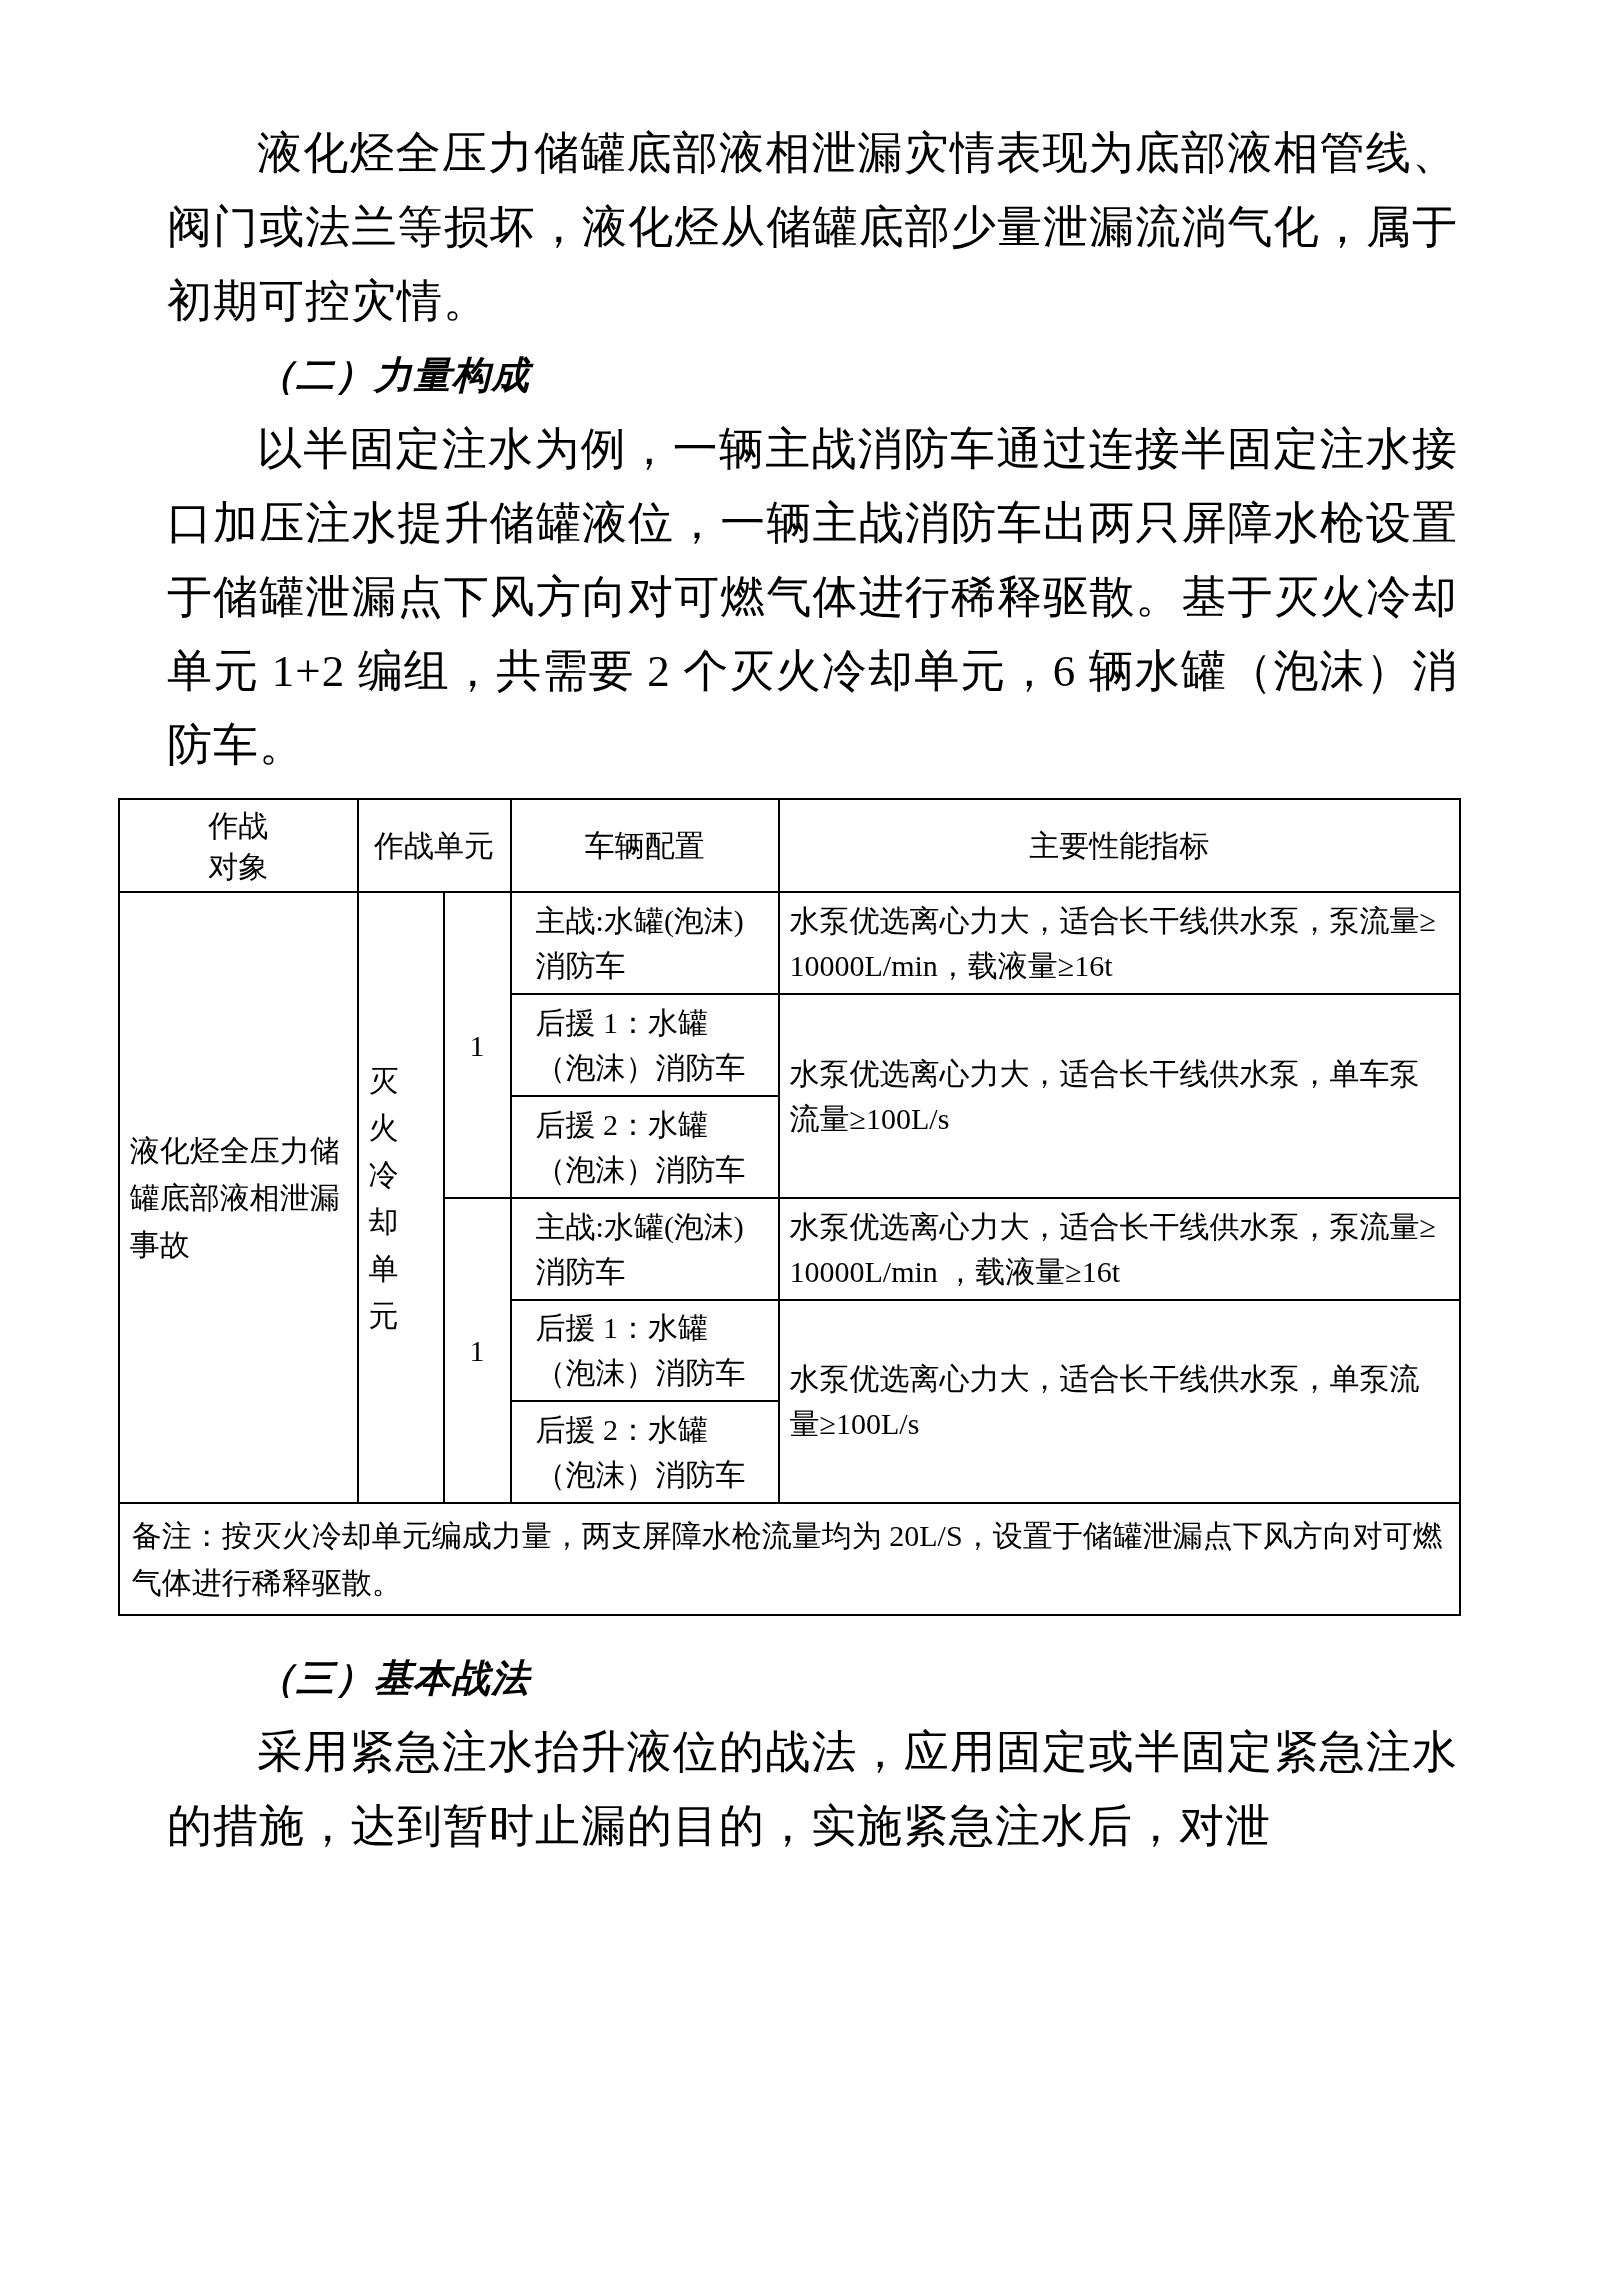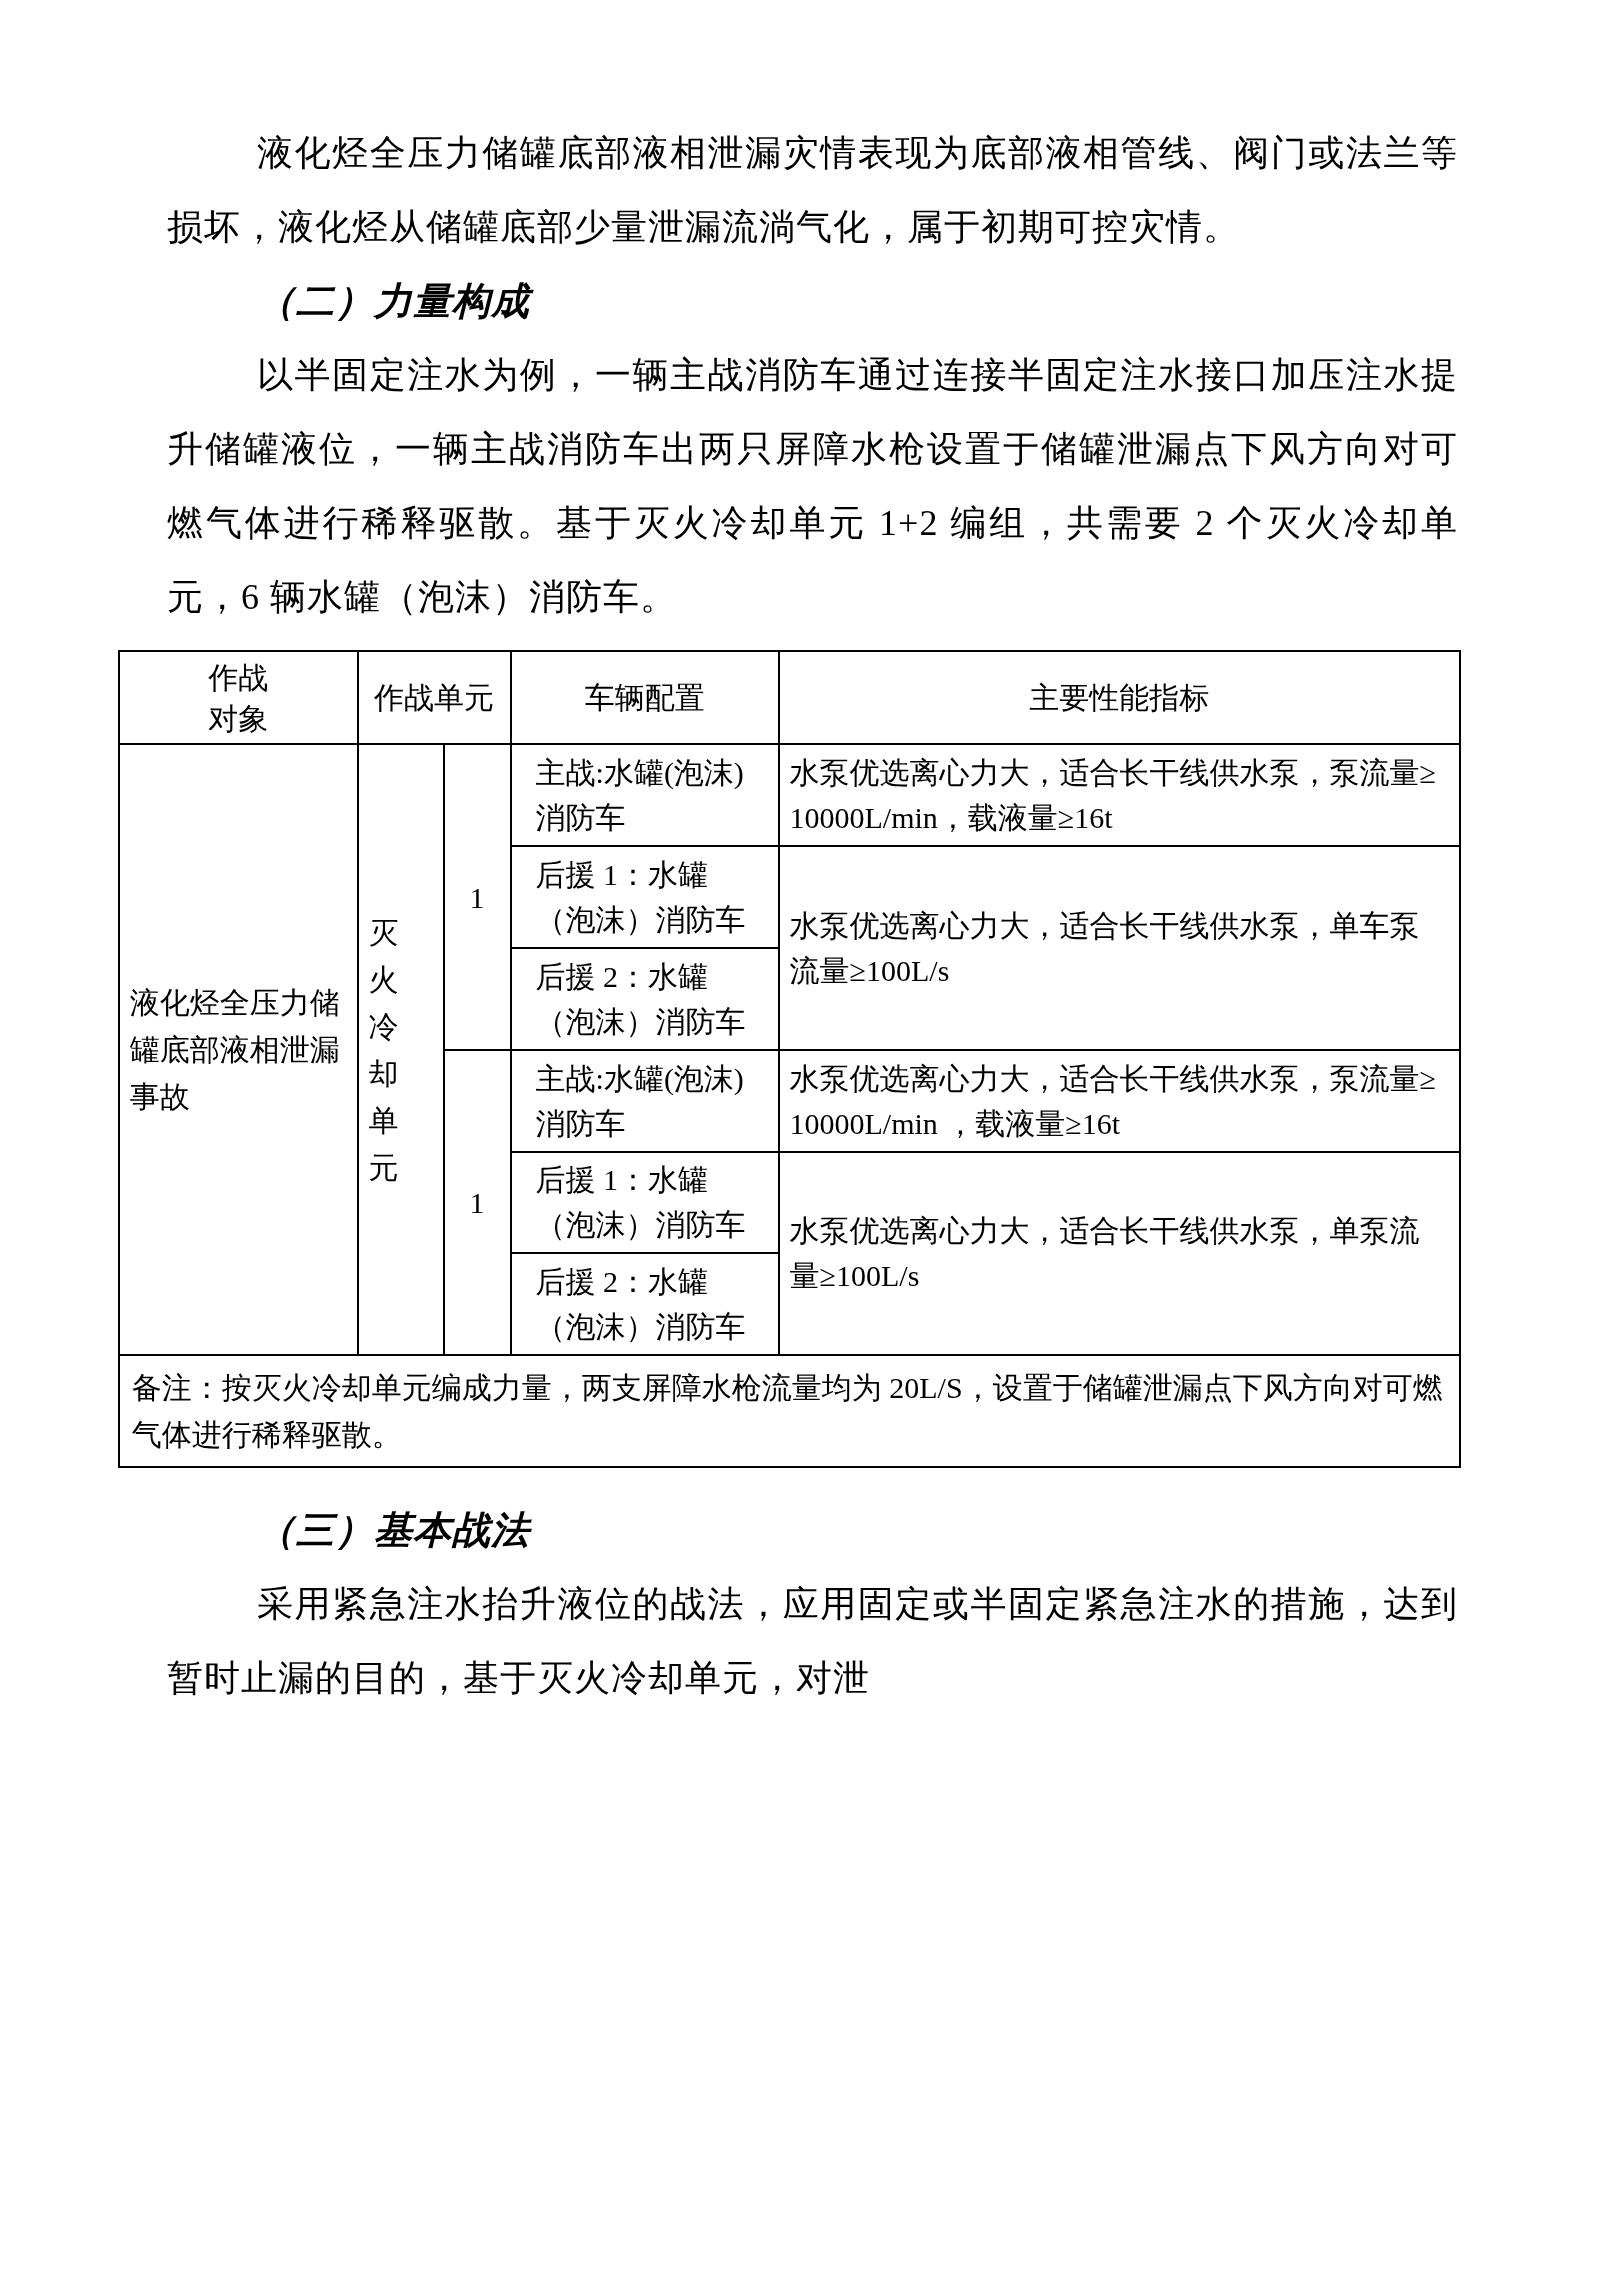--- a/index.html
+++ b/index.html
@@ -9,21 +9,21 @@
     width: 1621px;
     height: 2293px;
     overflow: hidden;
     background: #ffffff;
     color: #000000;
     font-family: "Liberation Serif", "DejaVu Serif", serif;
     padding: 116px 163px 0 167px;
   }
   .para {
     margin: 0;
-    font-size: 36px;
+    font-size: 45px;
     line-height: 74px;
     text-align: justify;
     text-indent: 90px;
     letter-spacing: 1px;
   }
   .heading {
     margin: 0;
     font-size: 38px;
     line-height: 74px;
     font-weight: bold;
@@ -116,16 +116,16 @@
         <td class="cell-vehicle">后援 2：水罐（泡沫）消防车</td>
       </tr>
       <tr>
         <td class="cell-remark" colspan="5">备注：按灭火冷却单元编成力量，两支屏障水枪流量均为 20L/S，设置于储罐泄漏点下风方向对可燃气体进行稀释驱散。</td>
       </tr>
     </tbody>
   </table>
 
   <h2 class="heading">（三）基本战法</h2>
 
-  <p class="para">采用紧急注水抬升液位的战法，应用固定或半固定紧急注水的措施，达到暂时止漏的目的，基于灭火冷却单元，对泄</p>
+  <p class="para">采用紧急注水抬升液位的战法，应用固定或半固定紧急注水的措施，达到暂时止漏的目的，实施紧急注水后，对泄</p>
 
 </div>
 
 
 </body></html>

